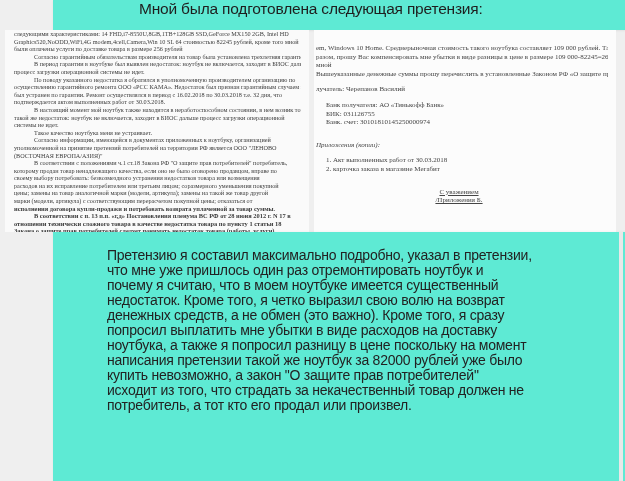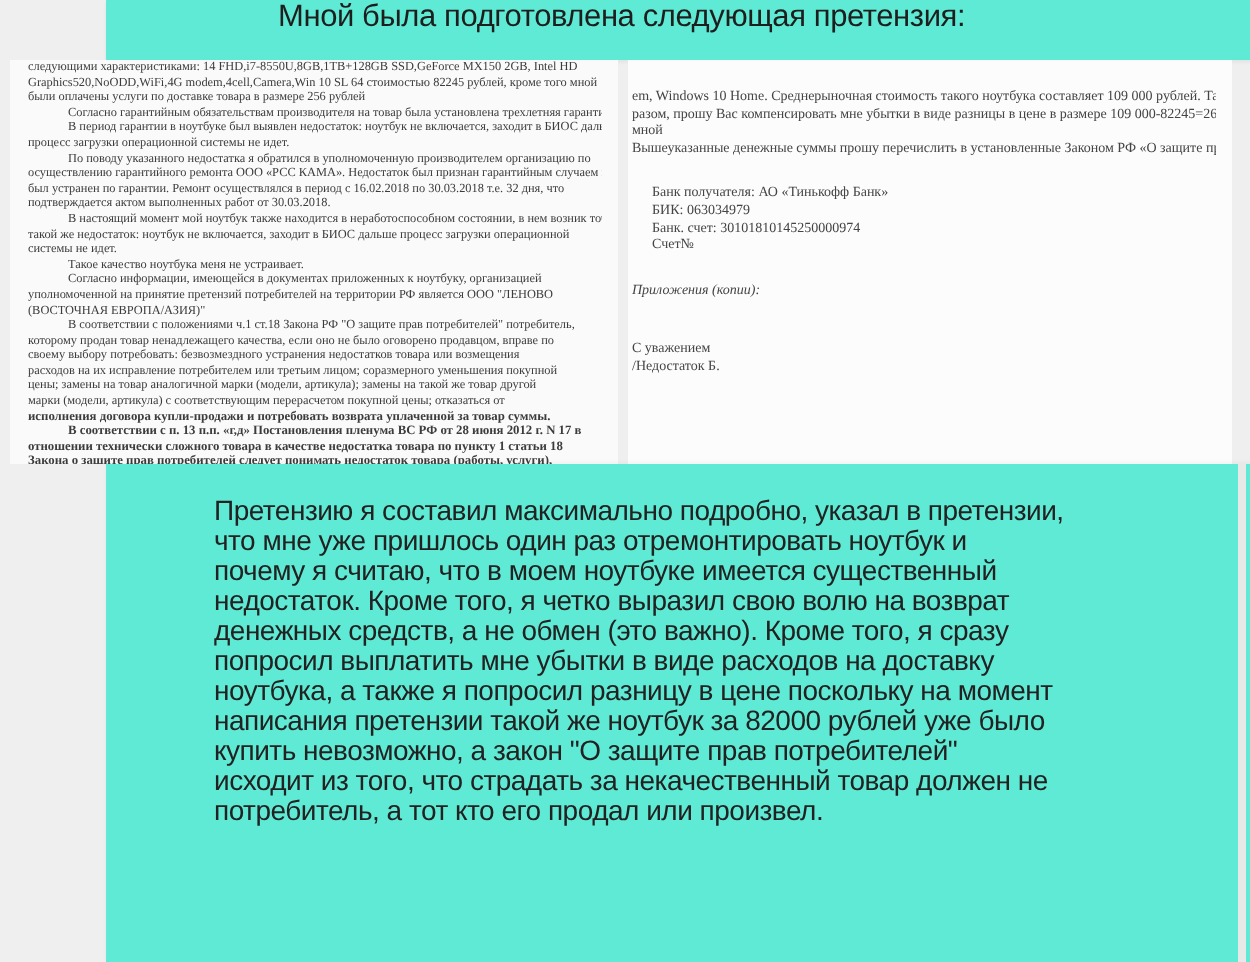--- a/index.html
+++ b/index.html
@@ -19,21 +19,21 @@
   .scan-right { left: 309px; width: 302px; padding: 0 8px 0 2px; background: #fcfcfc; }
 
   .doc-line { font-size: 6.2px; line-height: 7.6px; white-space: nowrap; overflow: hidden; text-align: justify; }
   .doc-line.indent { padding-left: 20px; }
   .doc-line.bold { font-weight: bold; font-size: 6.4px; }
 
   .r-line { font-size: 7px; line-height: 8.6px; white-space: nowrap; overflow: hidden; color: #444; }
   .r-gap { height: 7px; }
   .r-line.bank { padding-left: 10px; }
   .r-line.list { padding-left: 10px; }
-  .r-line.sign { text-align: left; padding-right: 6px; }
+  .r-line.sign { text-align: center; padding-right: 6px; text-decoration: underline; }
 
   .article { position: absolute; left: 107px; top: 248px; width: 425px; color: #222; font-size: 14px; letter-spacing: -0.25px; }
   .article p { line-height: 15px; margin-bottom: 12px; }
 
   .scrollbar { position: absolute; right: 2px; top: 232px; width: 4px; height: 249px; background: #e8e8e8; }
 </style>
 </head>
 <body>
 
 <div class="card card-top">
@@ -72,35 +72,39 @@
     </div>
   <div class="scan scan-right">
     <div style="height:14px"></div>
     <div id="right-top">
         <div class="r-line ">em, Windows 10 Home. Среднерыночная стоимость такого ноутбука составляет 109 000 рублей. Таки</div>
         <div class="r-line ">разом, прошу Вас компенсировать мне убытки в виде разницы в цене в размере 109 000-82245=2675</div>
         <div class="r-line ">мной</div>
         <div class="r-line ">  Вышеуказанные денежные суммы прошу перечислить в установленные Законом РФ «О защите пра</div>
       </div>
     <div class="r-gap"></div>
+    <div class="r-line">лучатель: Черепанов Василий</div>
     <div class="r-gap"></div>
     <div id="right-bank">
         <div class="r-line bank">Банк получателя:  АО «Тинькофф Банк»</div>
-        <div class="r-line bank">БИК: 063034979</div>
+        <div class="r-line bank">БИК: 031126755</div>
         <div class="r-line bank">Банк. счет: 30101810145250000974</div>
-        <div class="r-line bank">Счет№ </div>
       </div>
     <div class="r-gap"></div>
       <div class="r-gap"></div>
     <div class="r-line italic" style="font-style:italic">Приложения (копии):</div>
     <div class="r-gap"></div>
+    <div id="right-att">
+        <div class="r-line list">1.   Акт выполненных работ от 30.03.2018</div>
+        <div class="r-line list">2.   карточка заказа в магазине Мегабит</div>
+      </div>
     <div class="r-gap"></div>
       <div class="r-gap"></div>
     <div class="r-line sign">С уважением</div>
-    <div class="r-line sign">/Недостаток Б.</div>
+    <div class="r-line sign">/Приложения Б.</div>
   </div>
 </div>
 
 <div class="card card-bottom"></div>
 
 <div class="article">
   <p>Претензию я составил максимально подробно, указал в претензии, что мне уже пришлось один раз отремонтировать ноутбук и почему я считаю, что в моем ноутбуке имеется существенный недостаток. Кроме того, я четко выразил свою волю на возврат денежных средств, а не обмен (это важно). Кроме того, я сразу попросил выплатить мне убытки в виде расходов на доставку ноутбука, а также я попросил разницу в цене поскольку на момент написания претензии такой же ноутбук за 82000 рублей уже было купить невозможно, а закон "О защите прав потребителей" исходит из того, что страдать за некачественный товар должен не потребитель, а тот кто его продал или произвел.</p>
 
 </div>
 

